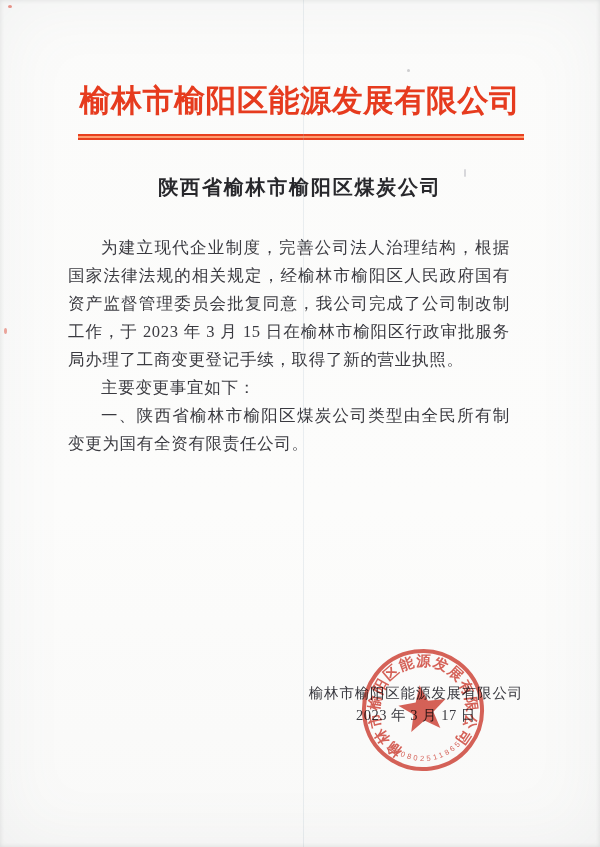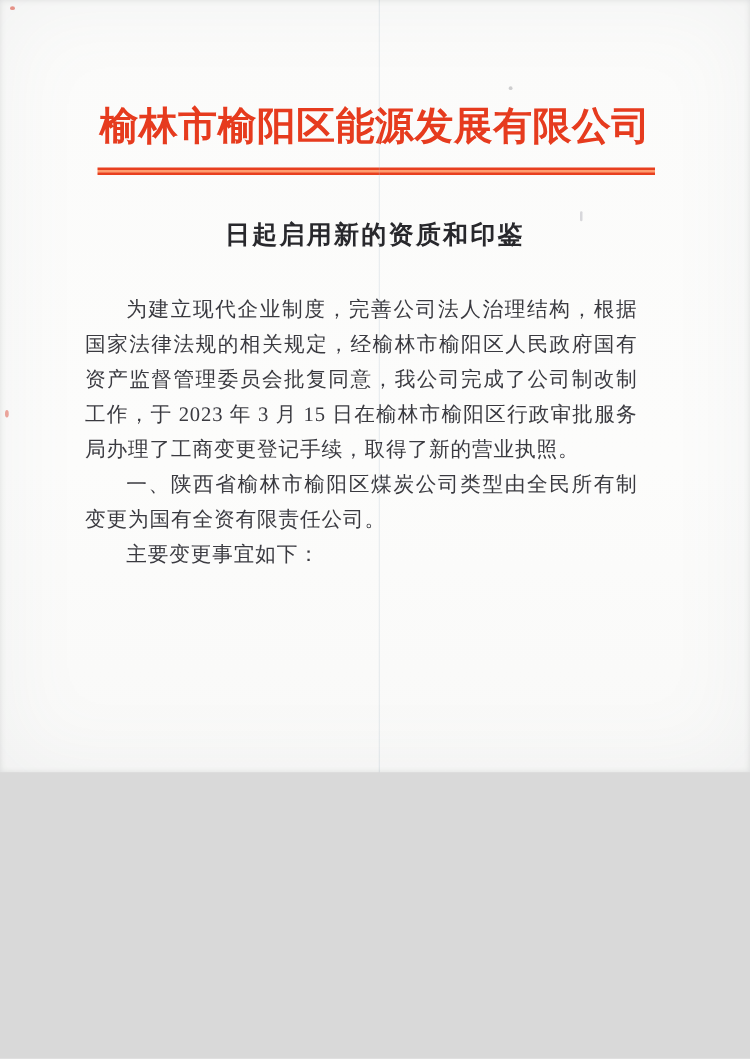--- a/index.html
+++ b/index.html
@@ -1,17 +1,17 @@
 <!DOCTYPE html>
 <html><head>
 <meta charset="utf-8">
 <style>
   html,body { margin:0; padding:0; background:#d9d9d9; }
   .page {
-    position:relative; width:600px; height:618px; margin:0 auto;
+    position:relative; width:600px; height:847px; margin:0 auto;
     background:linear-gradient(180deg,#fbfbfa 0%, #fcfcfb 60%, #f9f9f8 100%);
     overflow:hidden;
     font-family:"Liberation Serif","DejaVu Serif",serif;
   }
   .page::after{
     content:""; position:absolute; inset:0; pointer-events:none;
     box-shadow: inset 0 0 5px rgba(0,0,0,0.10), inset 0 0 70px rgba(120,130,145,0.07);
   }
   .letterhead {
     position:absolute; top:80px; left:0; width:100%;
@@ -49,26 +49,26 @@
 </style>
 </head>
 <body>
 
 <div class="page">
 
   <div class="letterhead">榆林市榆阳区能源发展有限公司</div>
 
   <div class="red-rule"></div>
 
-  <div class="doc-title">日起启用新的资质和印鉴</div>
+  <div class="doc-title">陕西省榆林市榆阳区煤炭公司</div>
 
   <div class="body-text">
     <p>为建立现代企业制度，完善公司法人治理结构，根据国家法律法规的相关规定，经榆林市榆阳区人民政府国有资产监督管理委员会批复同意，我公司完成了公司制改制工作，于 2023 年 3 月 15 日在榆林市榆阳区行政审批服务局办理了工商变更登记手续，取得了新的营业执照。</p>
+    <p>主要变更事宜如下：</p>
     <p>一、陕西省榆林市榆阳区煤炭公司类型由全民所有制变更为国有全资有限责任公司。</p>
-    <p>主要变更事宜如下：</p>
   </div>
 
   <div class="signature">
     <div class="sig-company">榆林市榆阳区能源发展有限公司</div>
     <div class="sig-date">2023 年 3 月 17 日</div>
   </div>
 
   <svg class="seal" viewBox="-68 -68 136 136" xmlns="http://www.w3.org/2000/svg">
     <g transform="rotate(-8)" fill="#d03a2e" stroke="none" opacity="0.9">
       <circle cx="0" cy="0" r="59" fill="none" stroke="#d03a2e" stroke-width="4"></circle>

